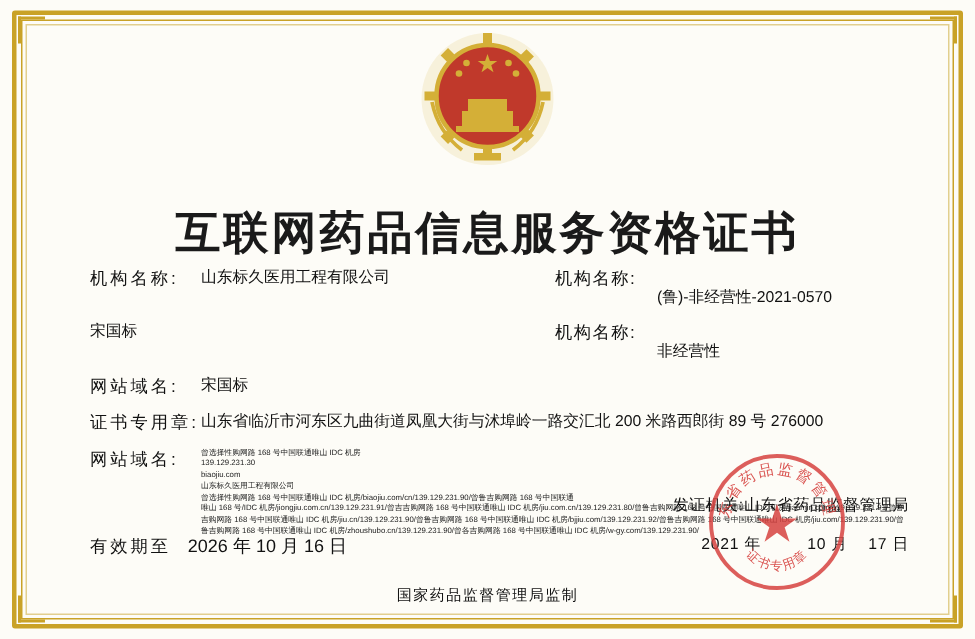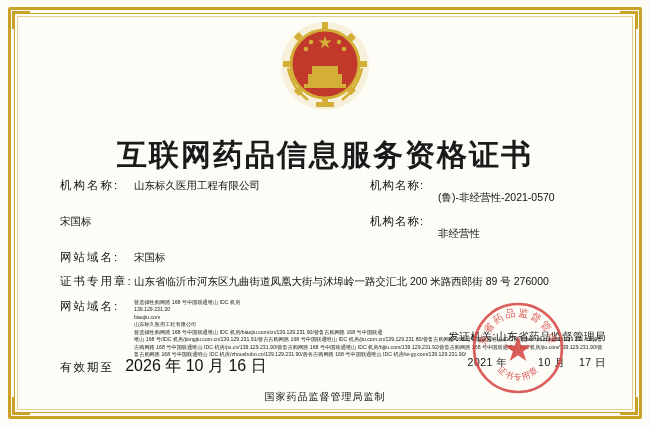--- a/index.html
+++ b/index.html
@@ -136,21 +136,21 @@
   .validity {
     position: absolute;
     left: 60px;
     top: 356px;
     font-size: 11.5px;
     letter-spacing: 2px;
     color: #111;
   }
   .validity .vals {
     letter-spacing: 0;
-    font-size: 16px;
+    font-size: 12px;
     margin-left: 6px;
     text-align: center;
   }
   .issue-date {
     position: absolute;
     right: 44px;
     top: 356px;
     font-size: 10.5px;
     color: #111;
     letter-spacing: 0.5px;

